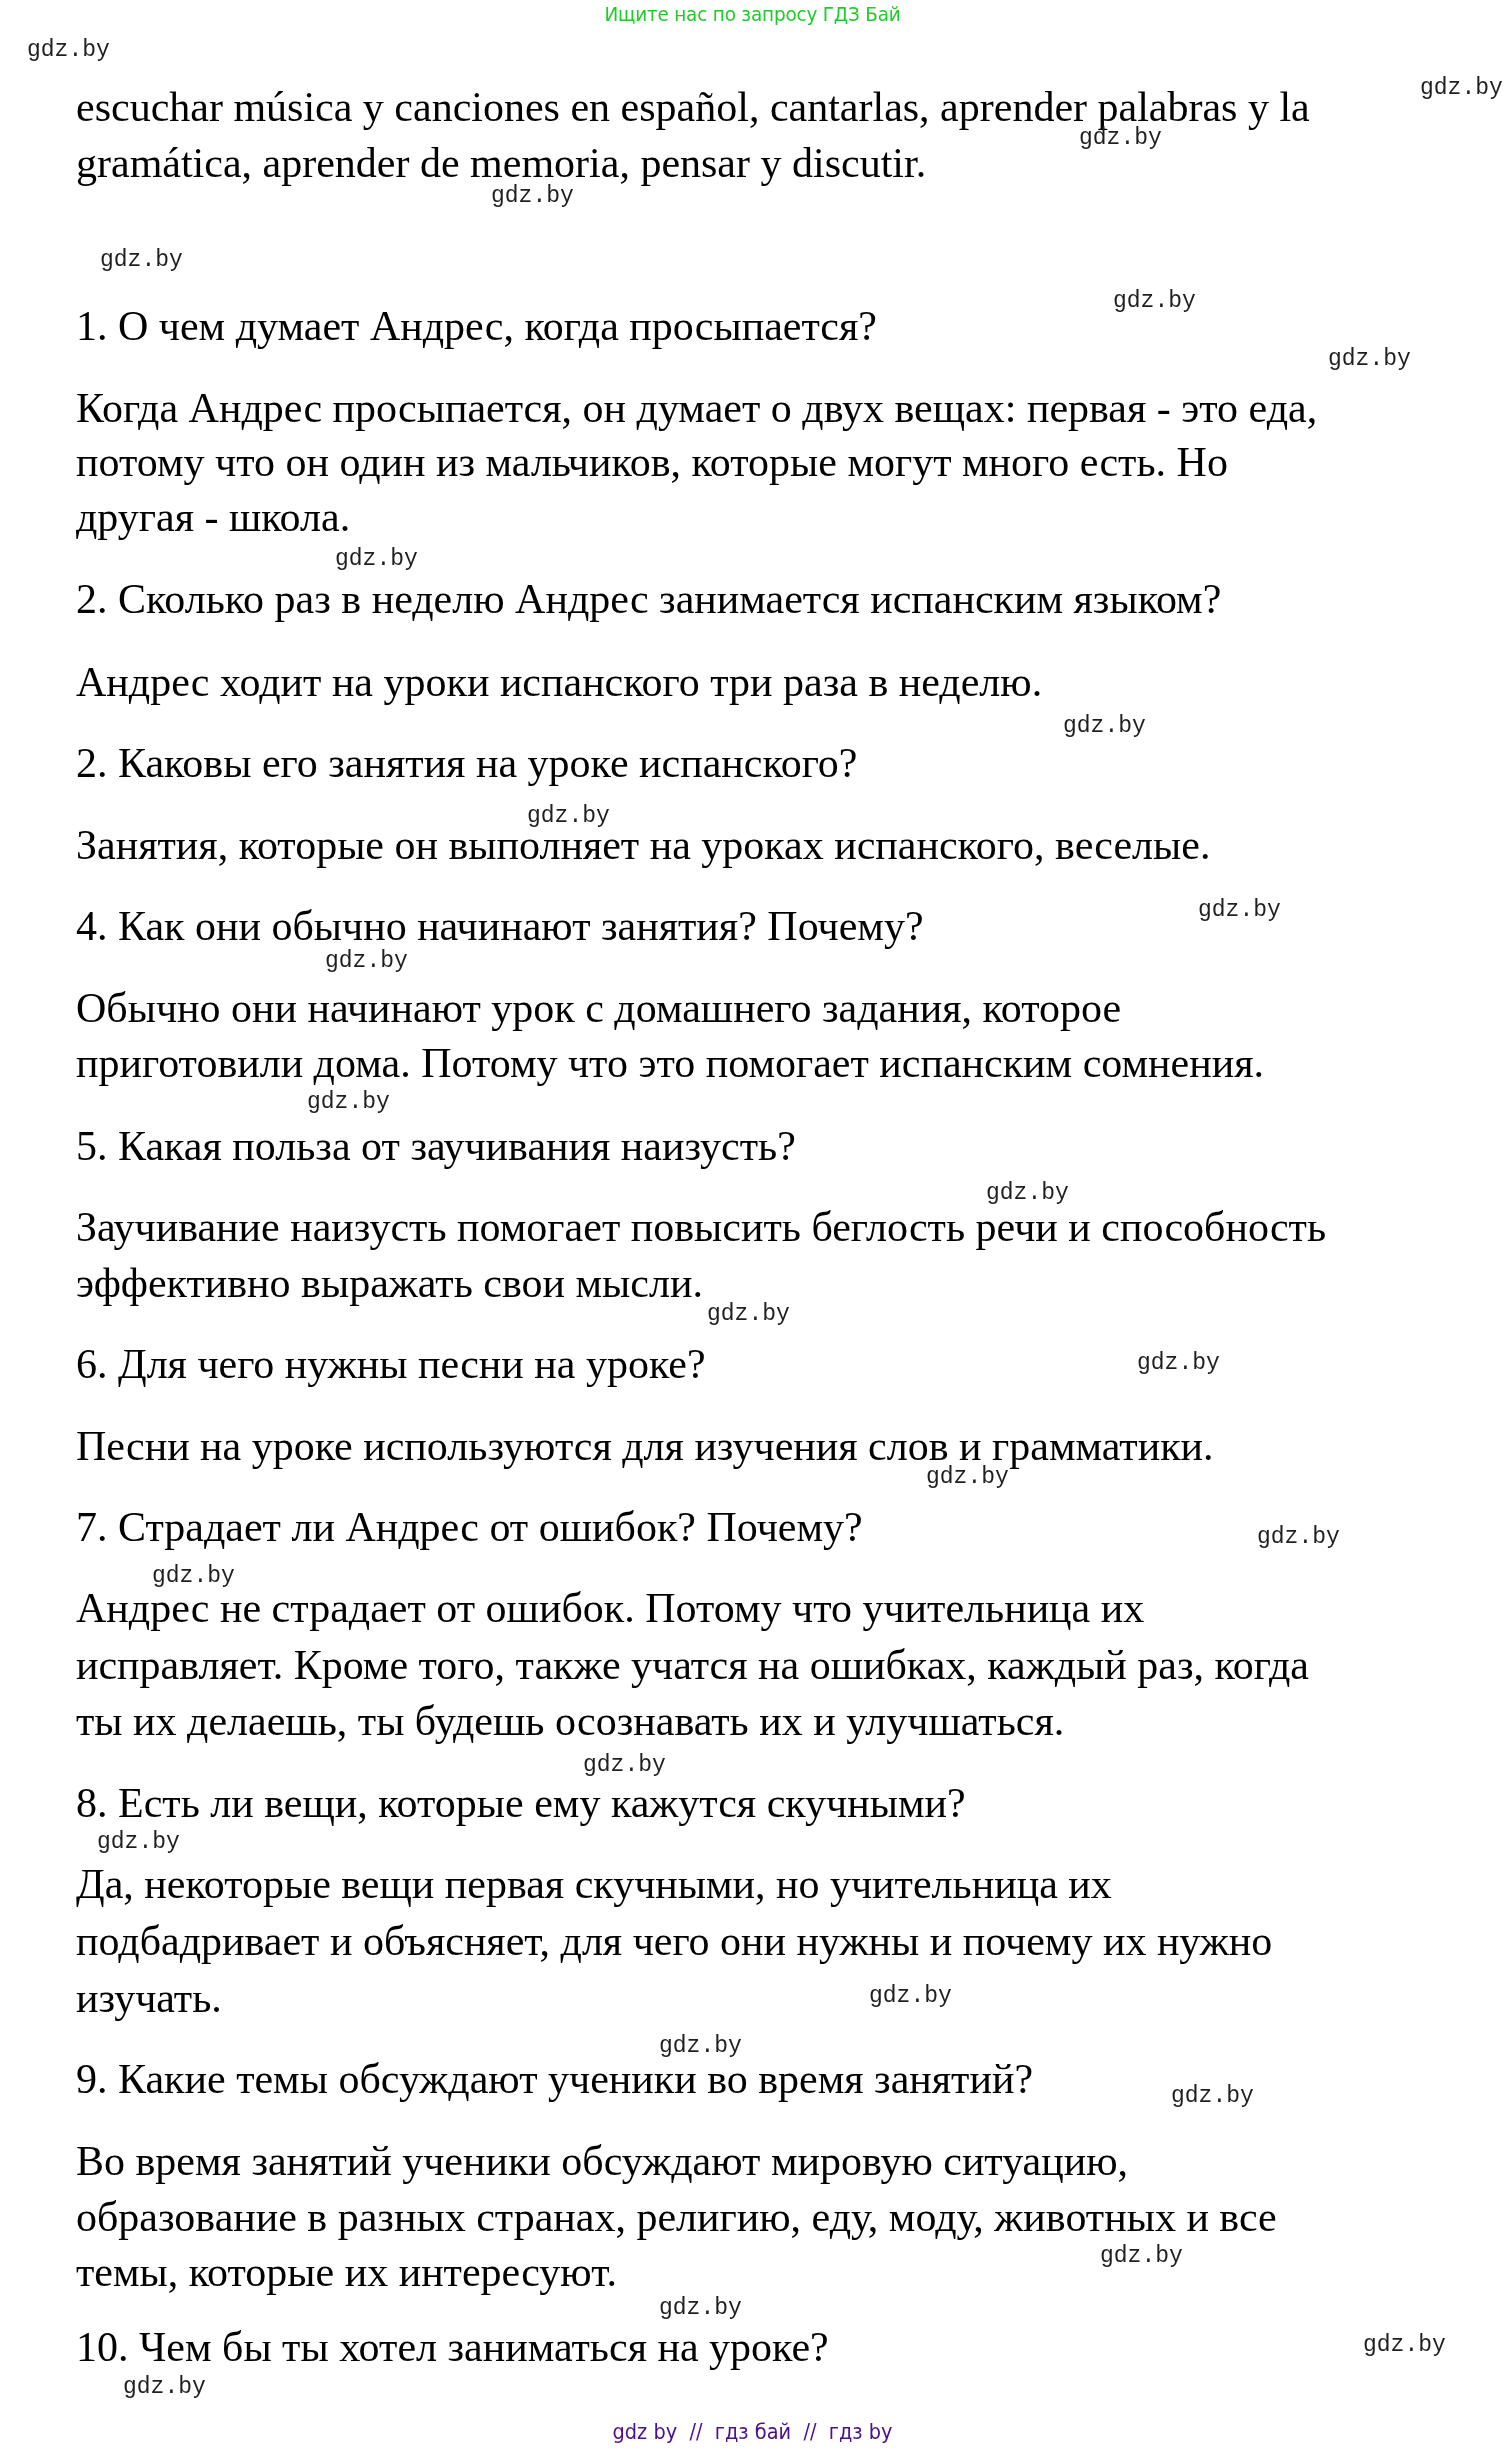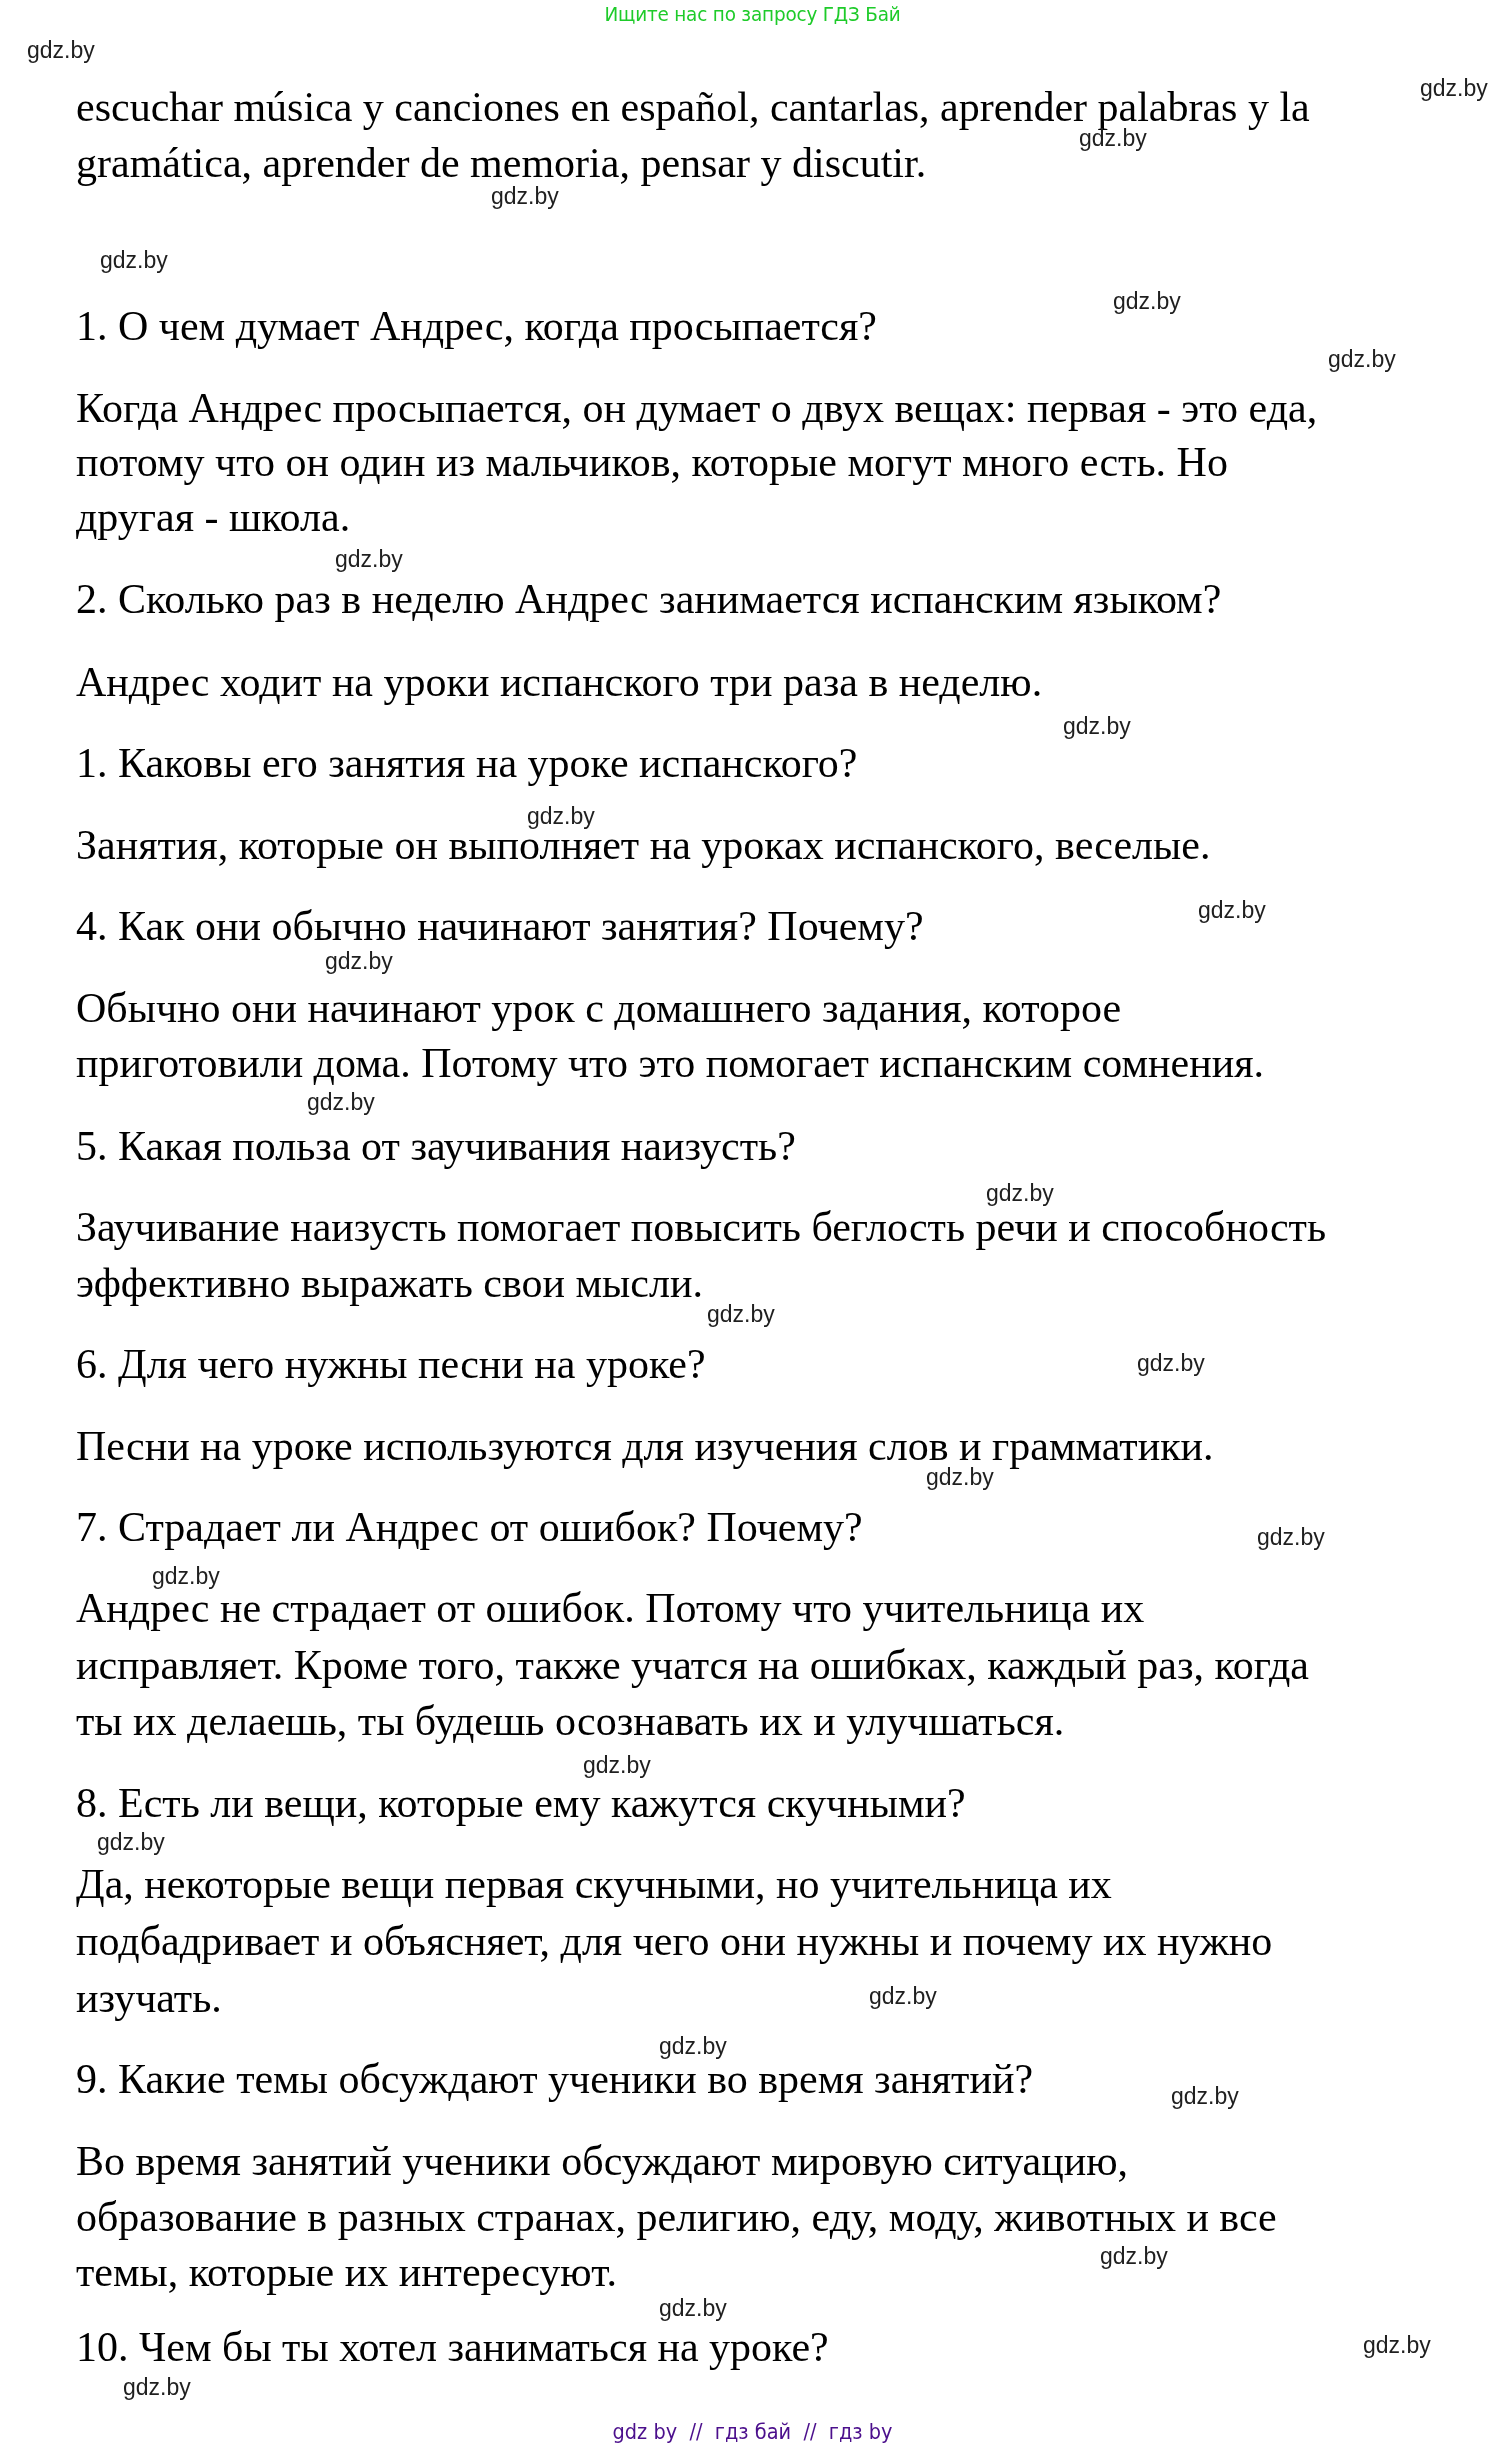--- a/index.html
+++ b/index.html
@@ -54,21 +54,21 @@
     left: 76px;
     font-family: "Liberation Serif", serif;
     font-size: 42px;
     line-height: 46px;
     color: #000000;
     white-space: nowrap;
     transform: translateY(-50%);
   }
   .wm {
     position: absolute;
-    font-family: Liberation Sans, sans-serif;
+    font-family: Liberation Mono, monospace;
     font-size: 23px;
     line-height: 26px;
     color: #1f1f1f;
     white-space: nowrap;
     transform: translateY(-50%);
     text-align: center;
   }
 </style>
 </head>
 <body>
@@ -81,21 +81,21 @@
   <div class="line" style="top:163px">gramática, aprender de memoria, pensar y discutir.</div>
 
   <div class="line" style="top:326px">1. О чем думает Андрес, когда просыпается?</div>
   <div class="line" style="top:408px">Когда Андрес просыпается, он думает о двух вещах: первая - это еда,</div>
   <div class="line" style="top:462px">потому что он один из мальчиков, которые могут много есть. Но</div>
   <div class="line" style="top:517px">другая - школа.</div>
 
   <div class="line" style="top:599px">2. Сколько раз в неделю Андрес занимается испанским языком?</div>
   <div class="line" style="top:682px">Андрес ходит на уроки испанского три раза в неделю.</div>
 
-  <div class="line" style="top:763px">1. Каковы его занятия на уроке испанского?</div>
+  <div class="line" style="top:763px">2. Каковы его занятия на уроке испанского?</div>
   <div class="line" style="top:845px">Занятия, которые он выполняет на уроках испанского, веселые.</div>
 
   <div class="line" style="top:926px">4. Как они обычно начинают занятия? Почему?</div>
   <div class="line" style="top:1008px">Обычно они начинают урок с домашнего задания, которое</div>
   <div class="line" style="top:1063px">приготовили дома. Потому что это помогает испанским сомнения.</div>
 
   <div class="line" style="top:1146px">5. Какая польза от заучивания наизусть?</div>
   <div class="line" style="top:1283px">эффективно выражать свои мысли.</div>
   <div class="line" style="top:1227px">Заучивание наизусть помогает повысить беглость речи и способность</div>
 

